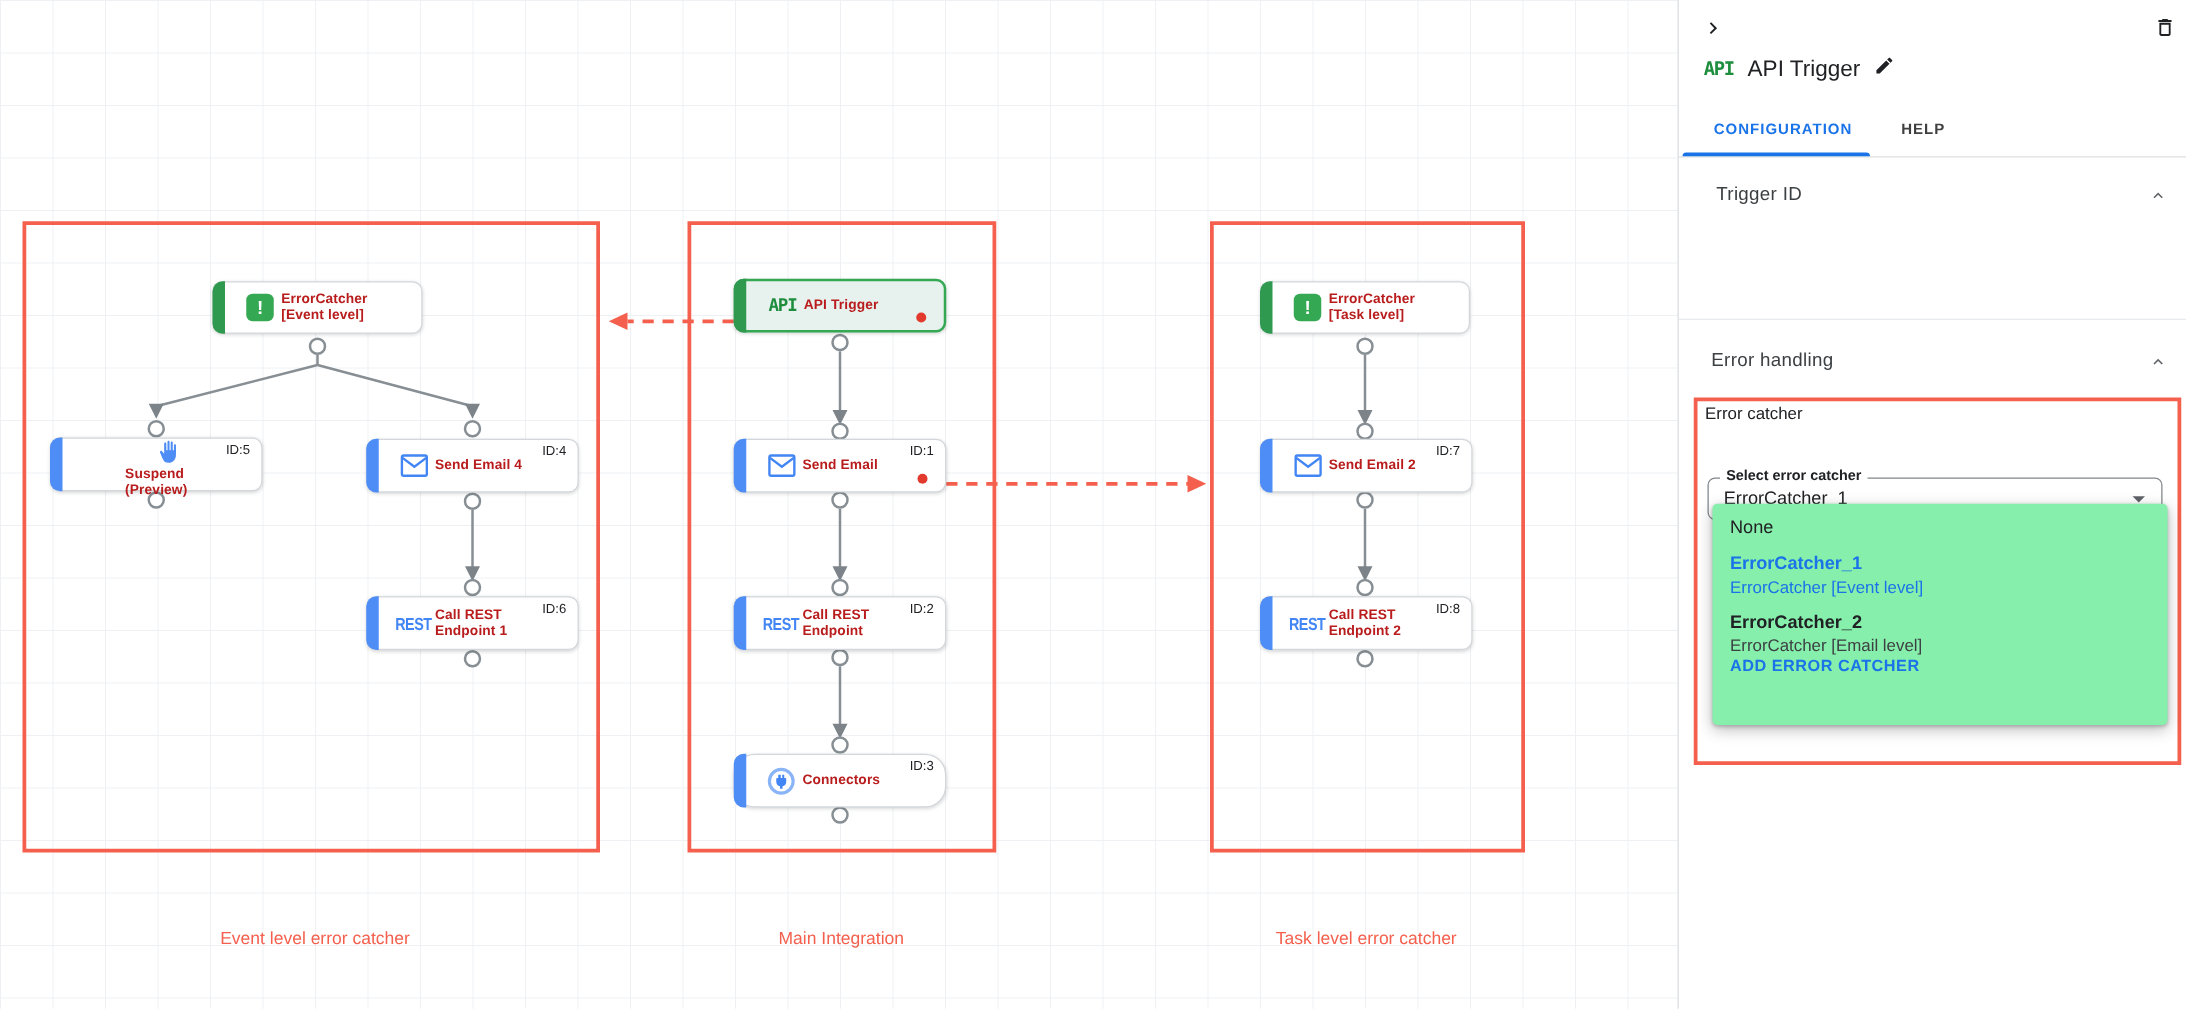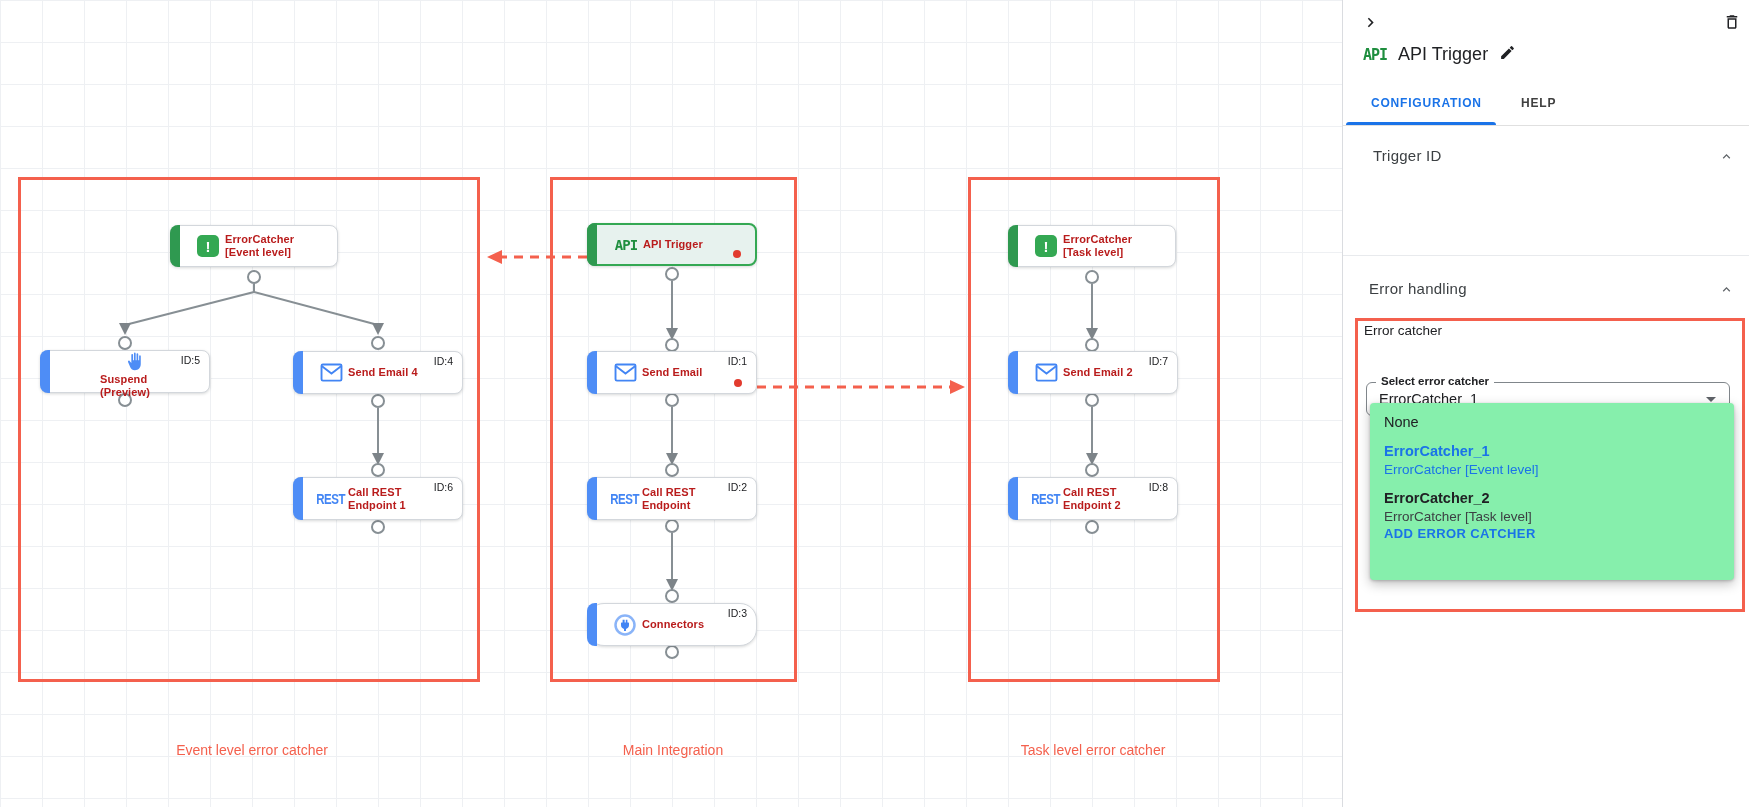--- a/index.html
+++ b/index.html
@@ -355,16 +355,16 @@
     <span class="select-arrow"></span>
   </div>
 
   <div class="dropdown">
     <div class="opt-name">None</div>
     <div class="opt-gap"></div>
     <div class="opt-name opt-name-b opt-blue">ErrorCatcher_1</div>
     <div class="opt-desc opt-blue">ErrorCatcher [Event level]</div>
     <div class="opt-gap"></div>
     <div class="opt-name opt-name-b">ErrorCatcher_2</div>
-    <div class="opt-desc" style="color:#3c4043;">ErrorCatcher [Task level]</div>
+    <div class="opt-desc" style="color:#3c4043;">ErrorCatcher [Email level]</div>
     <div class="add-btn">ADD ERROR CATCHER</div>
   </div>
 </div>
 
 </body></html>

